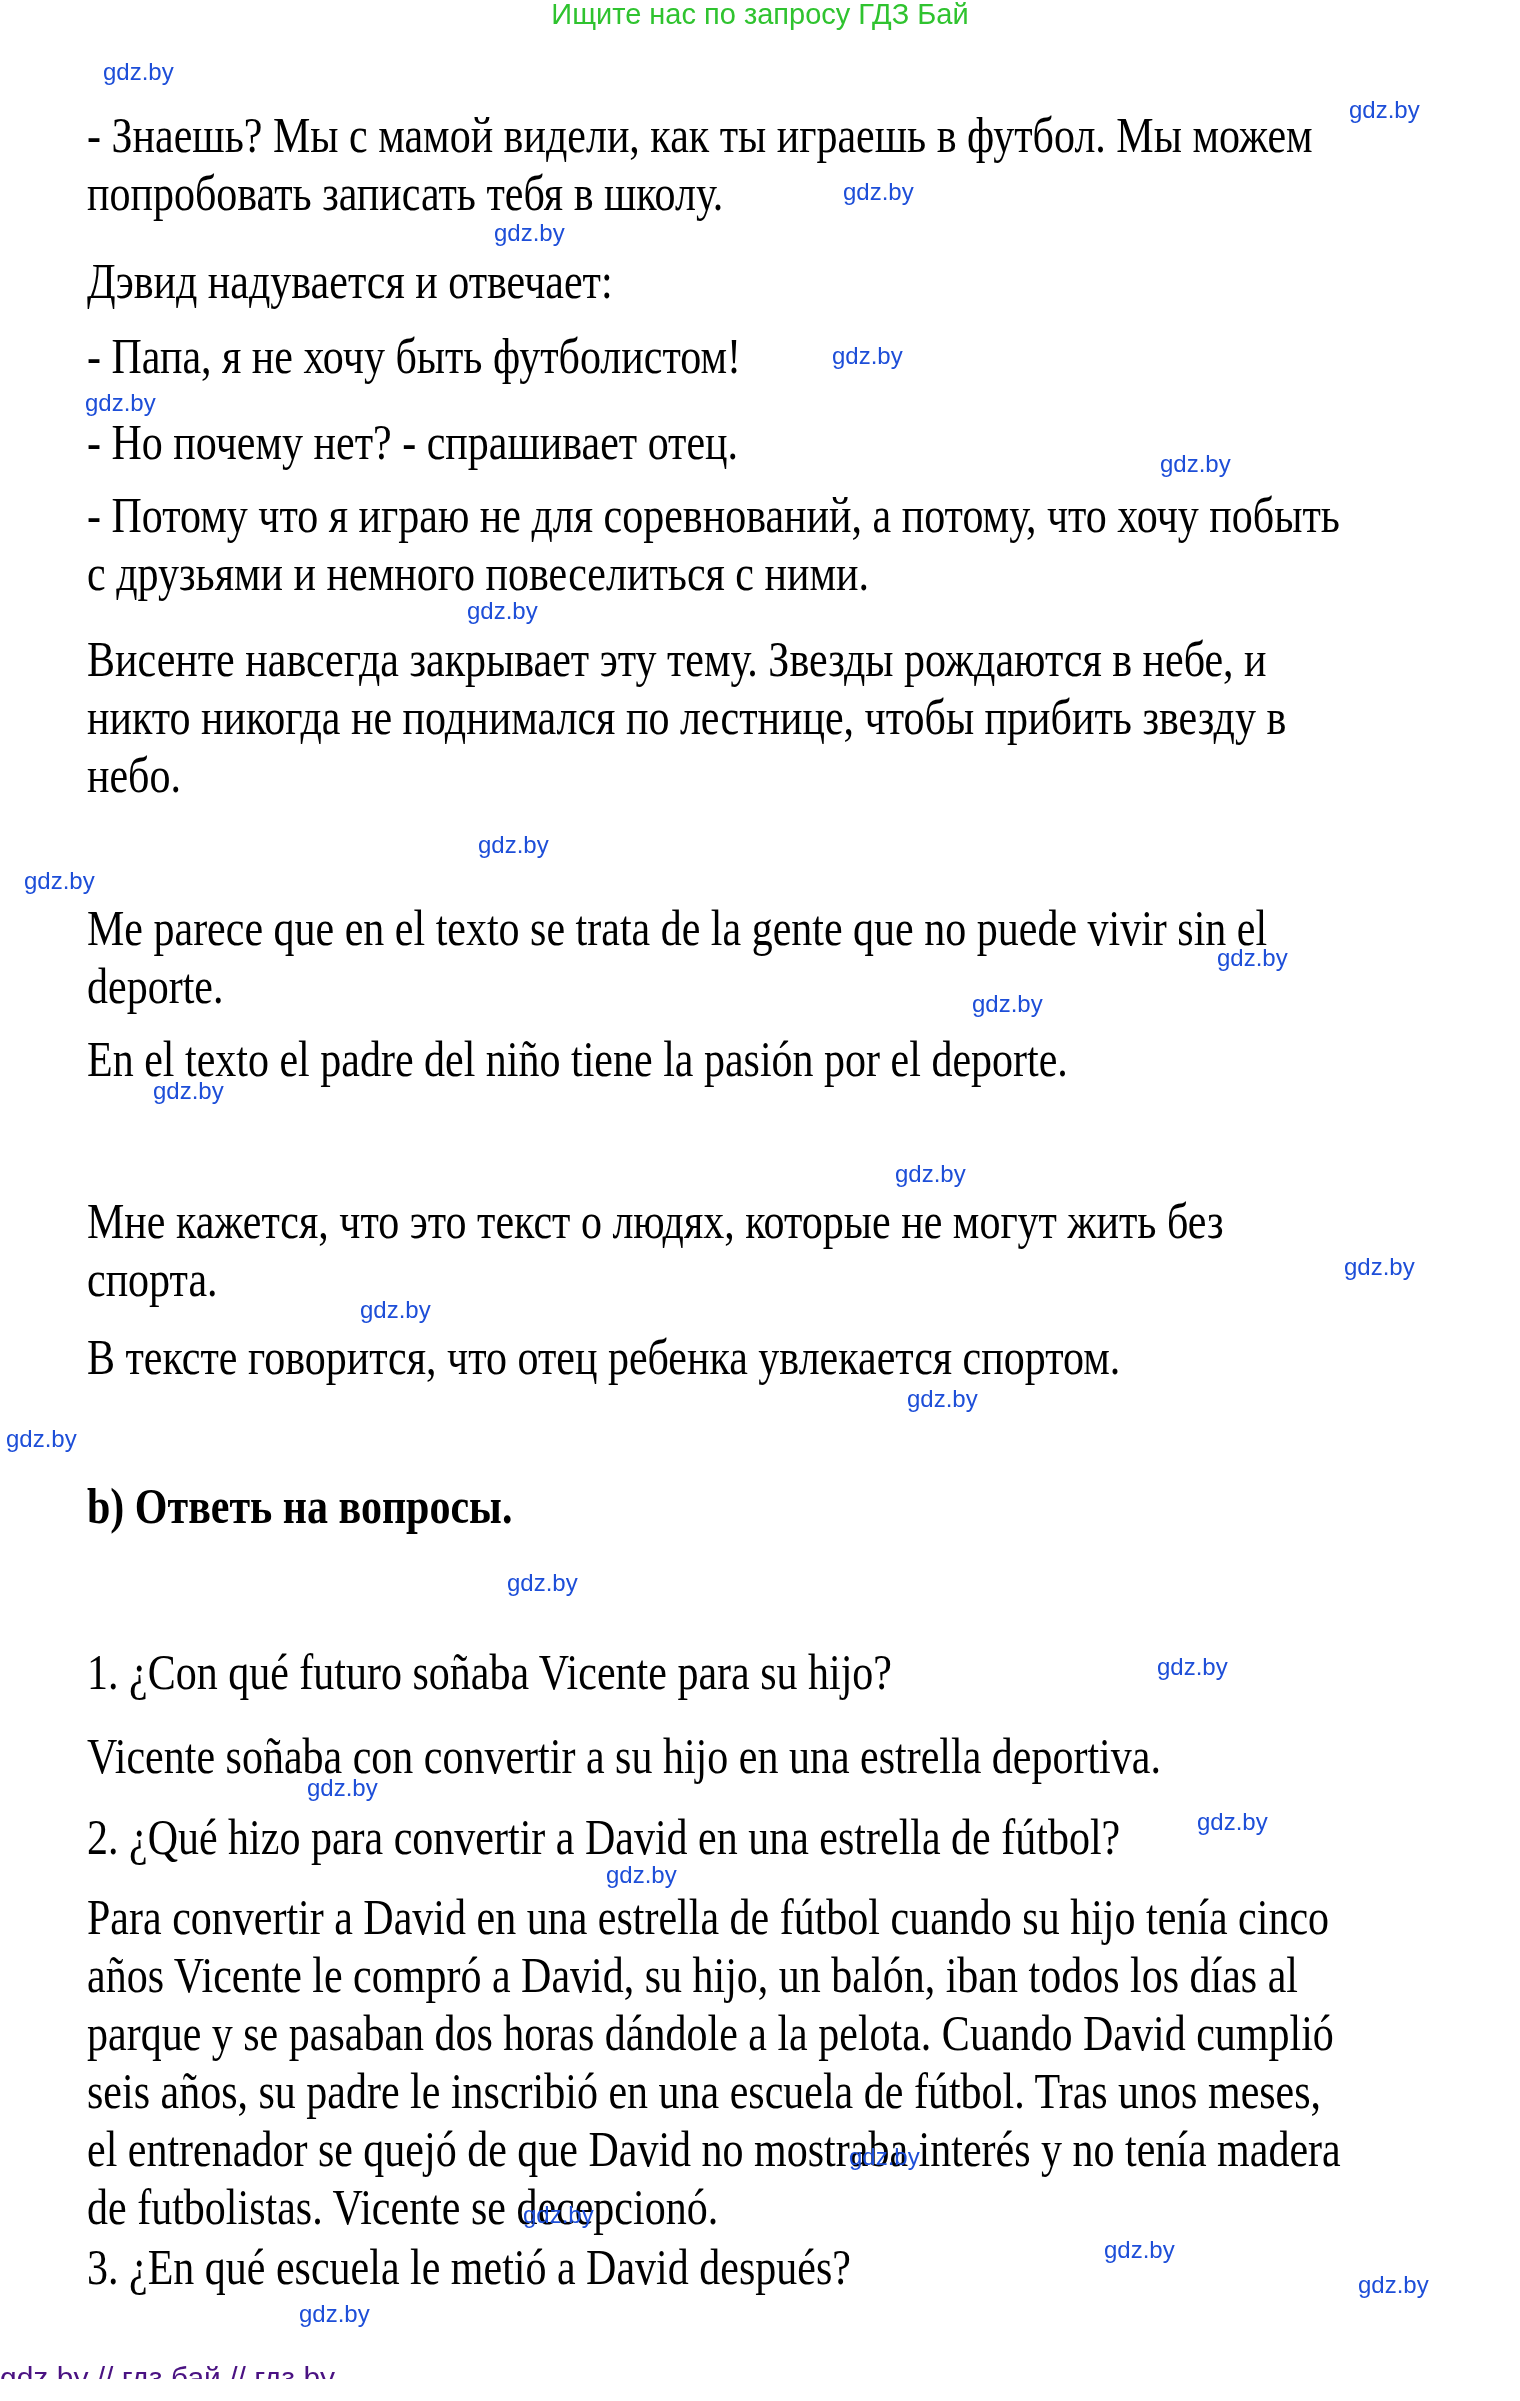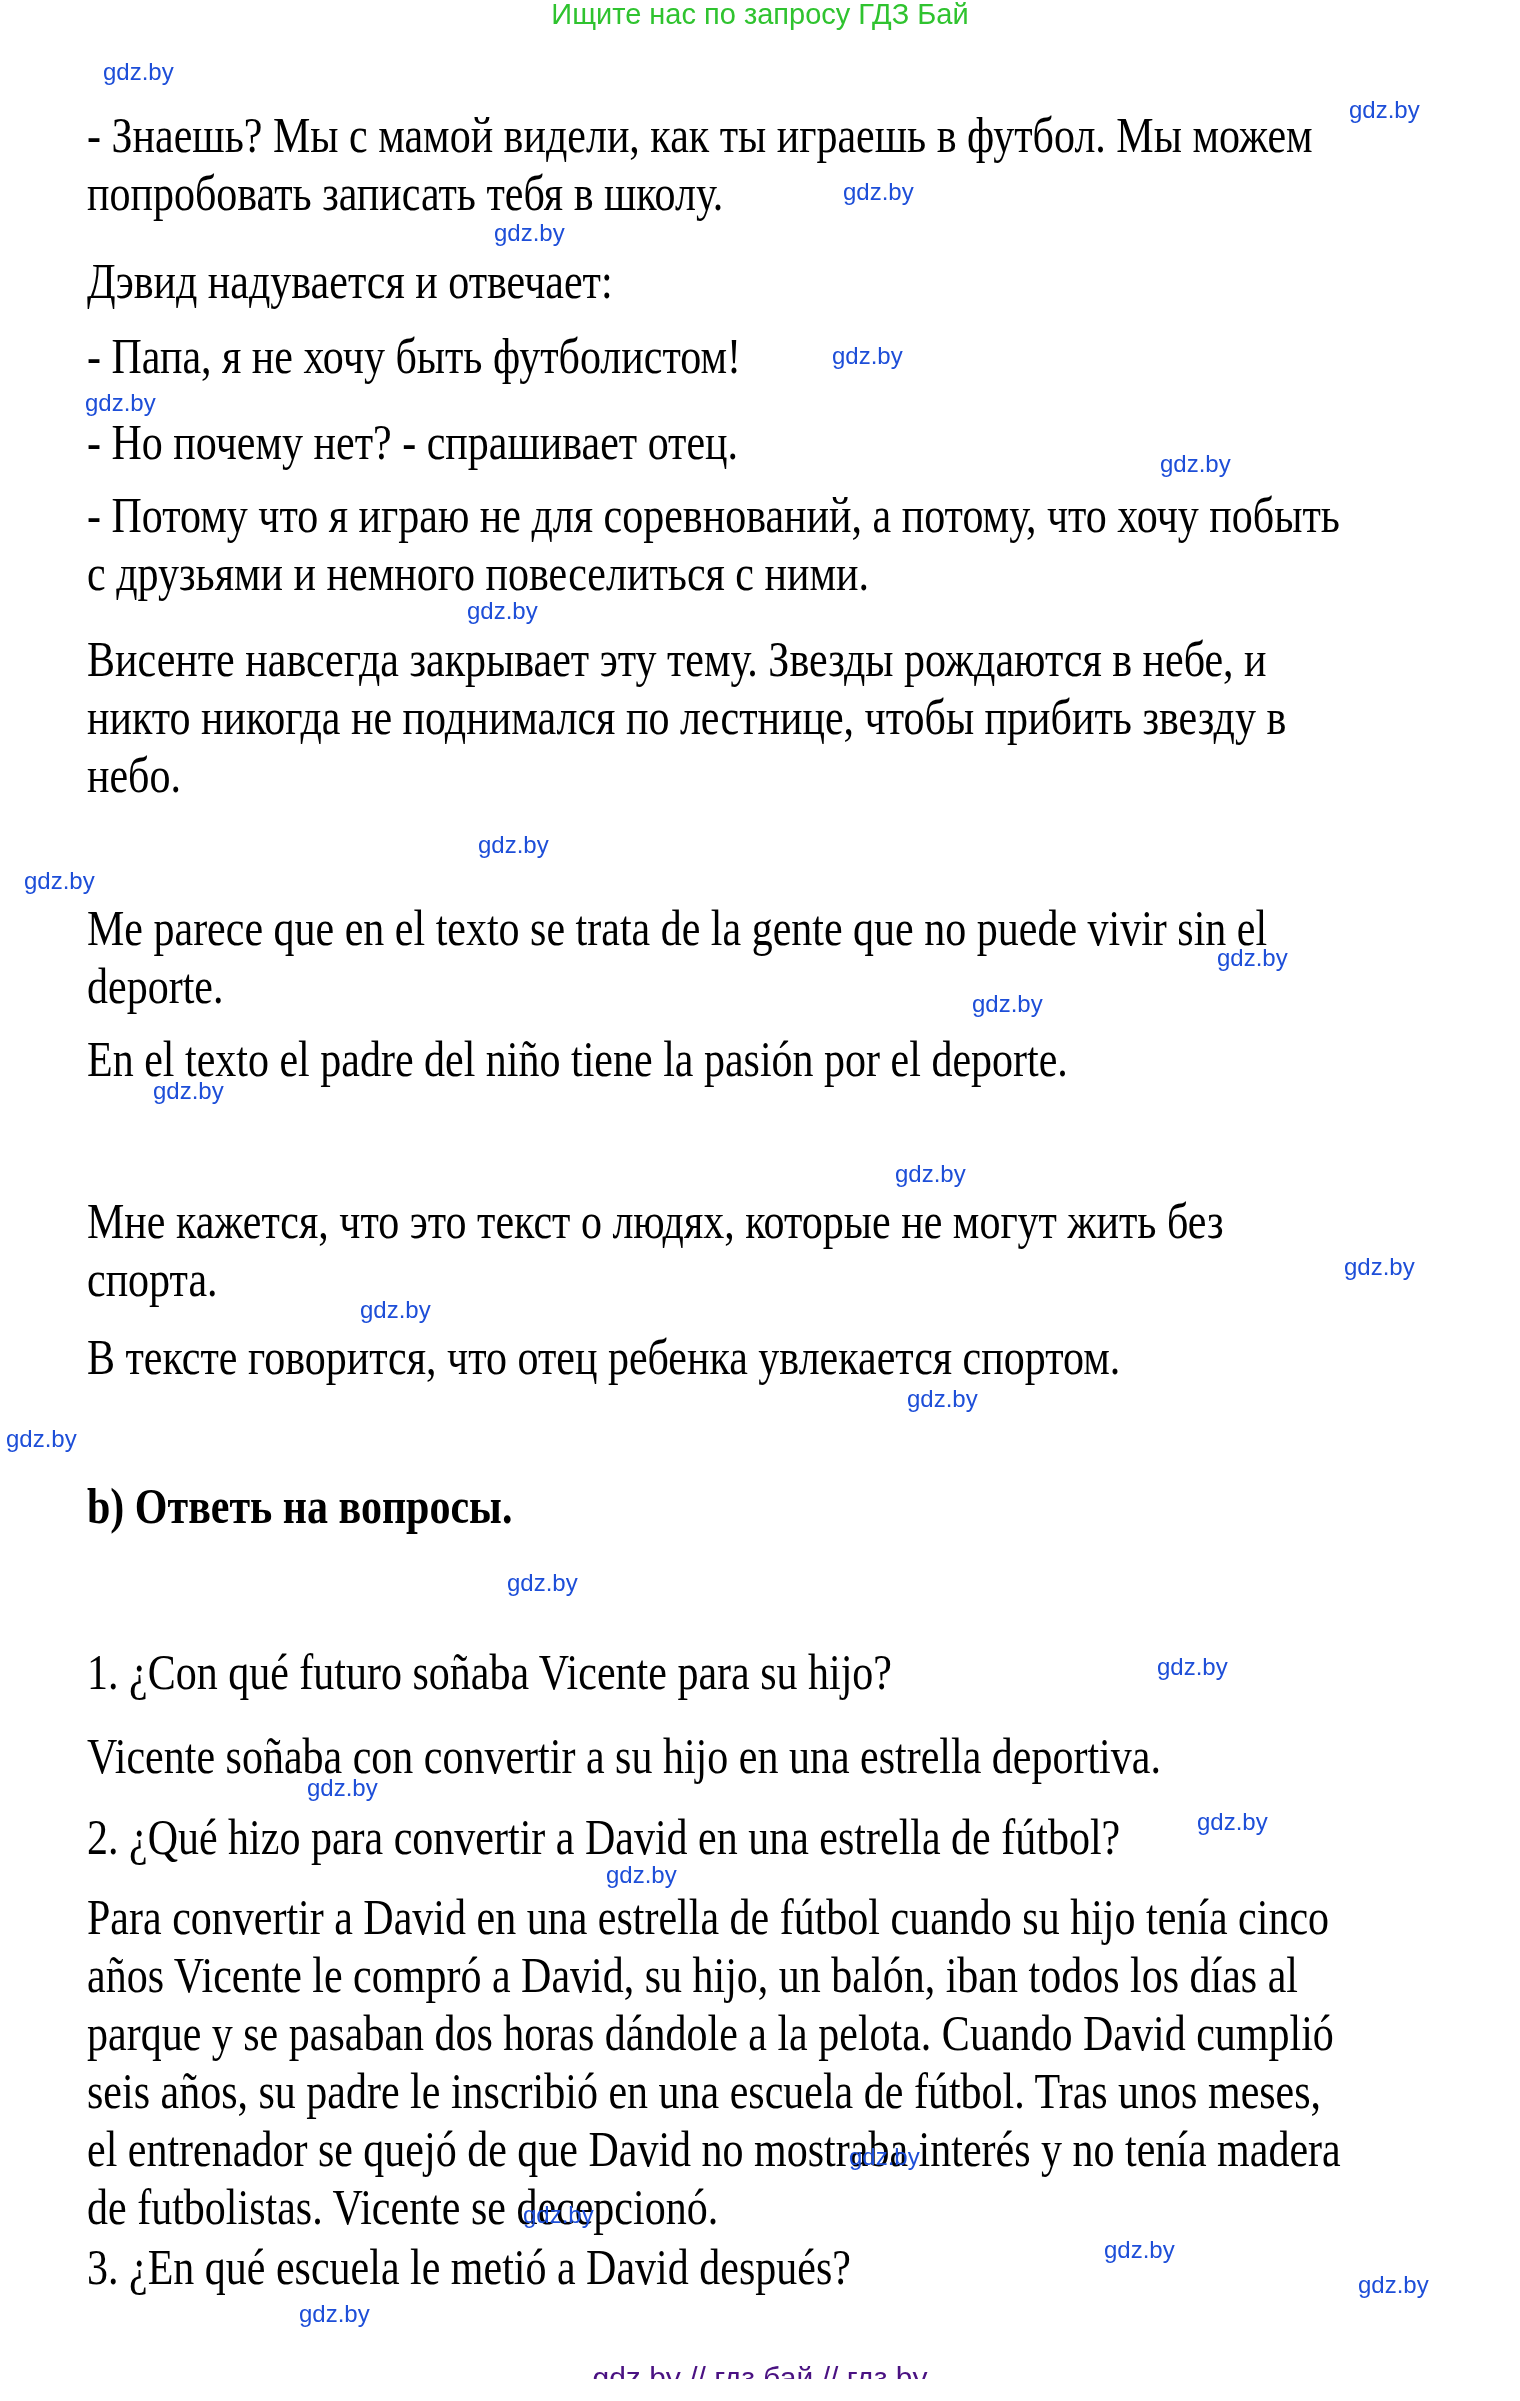--- a/index.html
+++ b/index.html
@@ -32,21 +32,20 @@
   .para.bold{font-weight:bold;}
   .wm{
     position:absolute;
     font:24px/27px "Liberation Sans", sans-serif;
     color:#1d4ed8;
     white-space:nowrap;
   }
   .footer-tagline{
     position:absolute;
     top:2360px;left:0;width:100%;
-    text-align:center;
     font:30px/36px "Liberation Sans", sans-serif;
     color:#4a1282;
   }
 </style>
 </head>
 <body>
 
 <div id="page">
 
   <div class="promo-header" style="color: rgb(47, 195, 47);">Ищите нас по запросу ГДЗ Бай</div>

